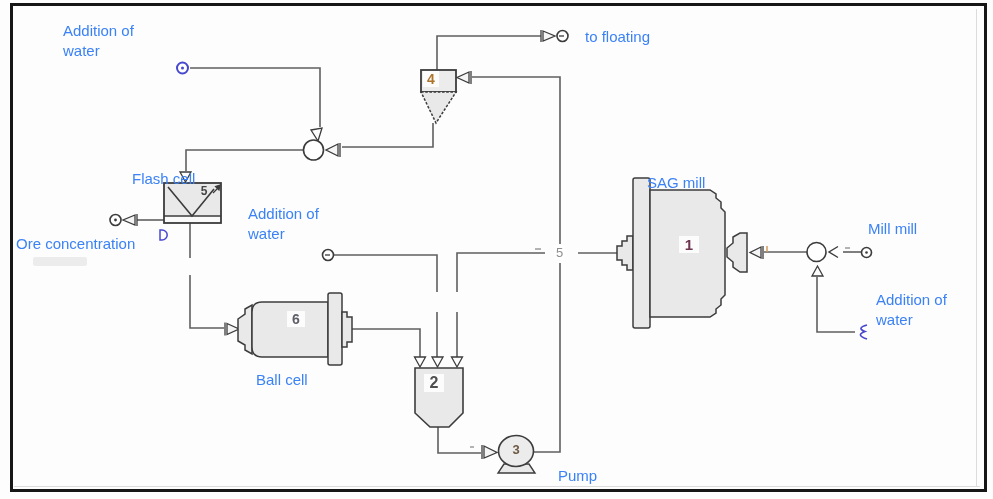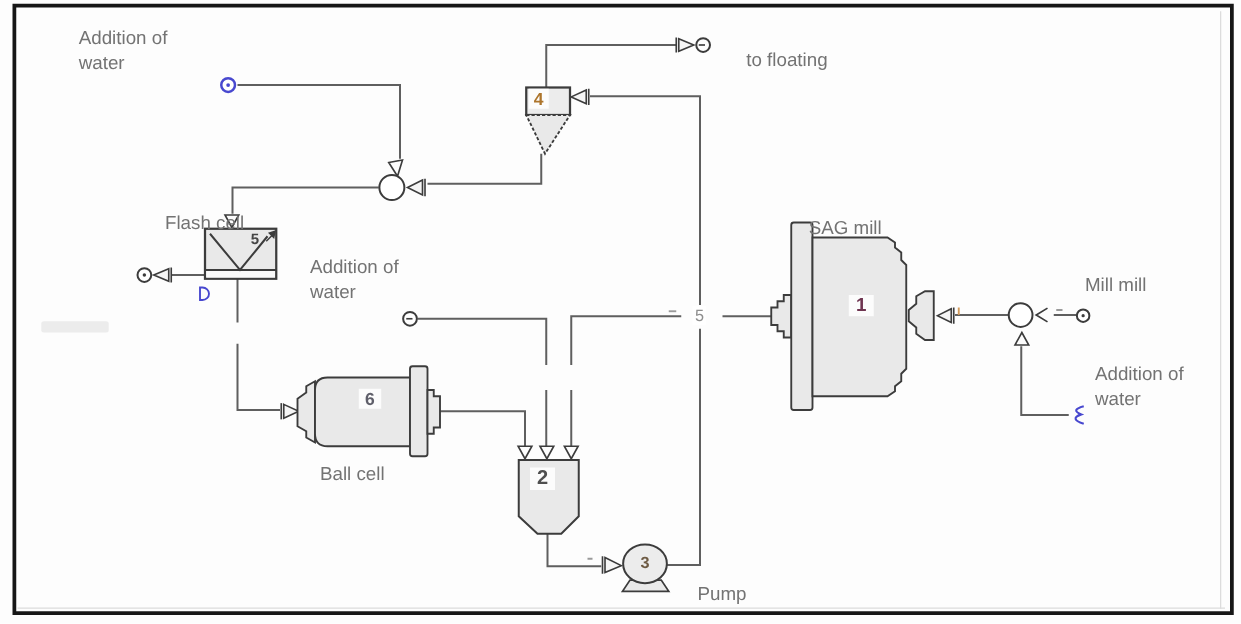--- a/index.html
+++ b/index.html
@@ -3,21 +3,21 @@
 <meta charset="utf-8">
 <style>
   html,body{margin:0;padding:0;background:#fff;}
   .stage{position:relative;width:993px;height:499px;background:#fdfdfd;overflow:hidden;
          font-family:"Liberation Sans",sans-serif;color:#3f3f3f;}
   .frame{position:absolute;left:10px;top:3px;width:977px;height:489px;
          border:3px solid #161616;box-sizing:border-box;pointer-events:none;}
   .faint-v{position:absolute;left:976px;top:9px;width:1px;height:478px;background:#dcdcdc;}
   .faint-h{position:absolute;left:14px;top:486px;width:966px;height:1px;background:#dcdcdc;}
   svg.canvas{position:absolute;left:0;top:0;}
-  .lbl{position:absolute;font-size:15px;line-height:20px;white-space:nowrap;color:#737373;}
+  .lbl{position:absolute;font-size:15px;line-height:20px;white-space:nowrap;color:#3b82f6;}
   .num{position:absolute;font-size:14px;font-weight:700;text-align:center;background:#fcfcfc;}
   .stream-num{position:absolute;font-size:13px;font-weight:400;background:#fff;padding:0 2px;}
   .remnant{position:absolute;left:33px;top:257px;width:54px;height:9px;background:#ececec;border-radius:2px;}
 </style>
 </head>
 <body>
 
 <div class="stage">
 
   <svg class="canvas" width="993" height="499" viewBox="0 0 993 499">
@@ -167,22 +167,23 @@
   <div class="lbl" style="left:248px;top:204px;">
     <div>Addition of</div>
     <div>water</div>
   </div>
 
   <div class="lbl" style="left:876px;top:290px;">
     <div>Addition of</div>
     <div>water</div>
   </div>
 
-  <div class="lbl" style="left:597px;top:27px;margin-top:12px;">to floating</div>
+  <div class="lbl" style="left:585px;top:27px;">to floating</div>
   <div class="lbl" style="left:85px;top:169px;margin-left:47px;">Flash cell</div>
+  <div class="lbl" style="left:16px;top:234px;">Ore concentration</div>
   <div class="lbl" style="left:256px;top:370px;">Ball cell</div>
   <div class="lbl" style="left:647px;top:145px;margin-top:28px;">SAG mill</div>
   <div class="lbl" style="left:868px;top:219px;">Mill mill</div>
   <div class="lbl" style="left:558px;top:466px;">Pump</div>
 
   <div class="num" style="left: 679px; top: 236px; width: 20px; font-size: 15px; color: rgb(110, 52, 80);">1</div>
   <div class="num" style="left: 424px; top: 374px; width: 20px; font-size: 16px; color: rgb(79, 79, 79);">2</div>
   <div class="num" style="left: 507px; top: 442px; width: 18px; font-size: 13px; background: transparent; color: rgb(109, 90, 67);">3</div>
   <div class="num" style="left: 423px; top: 71px; width: 16px; color: rgb(173, 117, 44);">4</div>
   <div class="num" style="left: 198px; top: 184px; width: 12px; font-size: 12px; background: transparent; color: rgb(69, 69, 69);">5</div>

